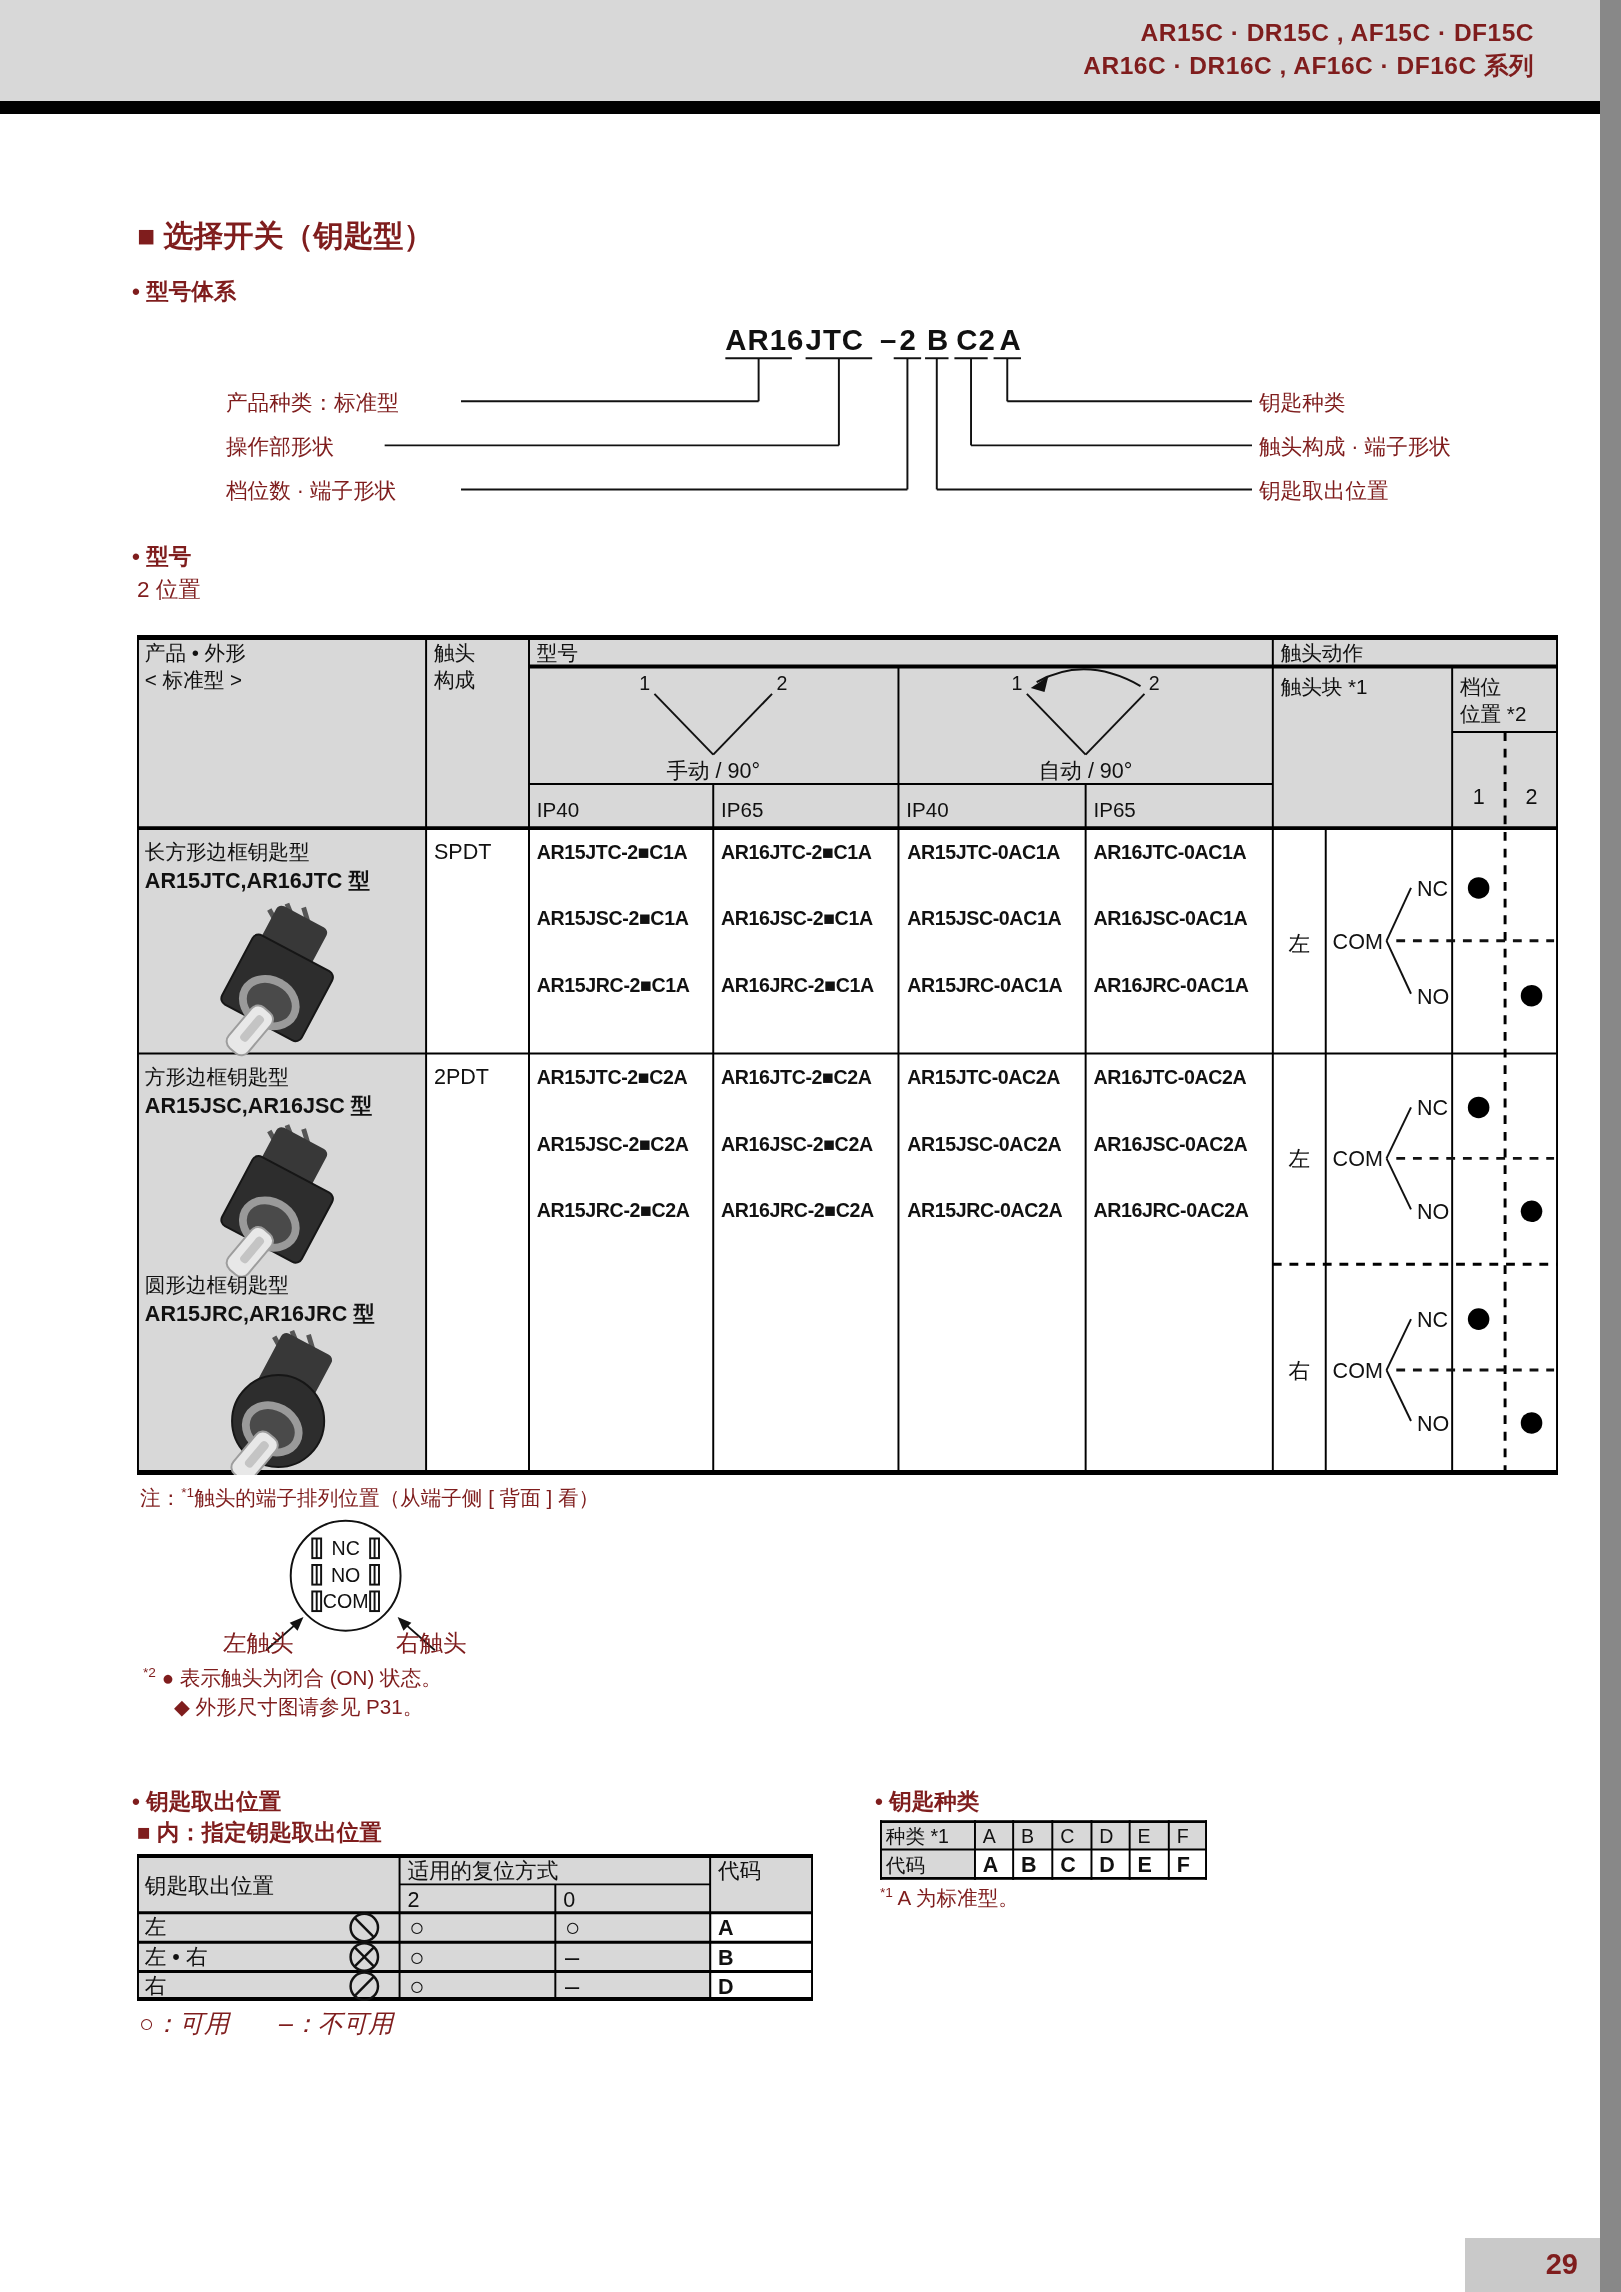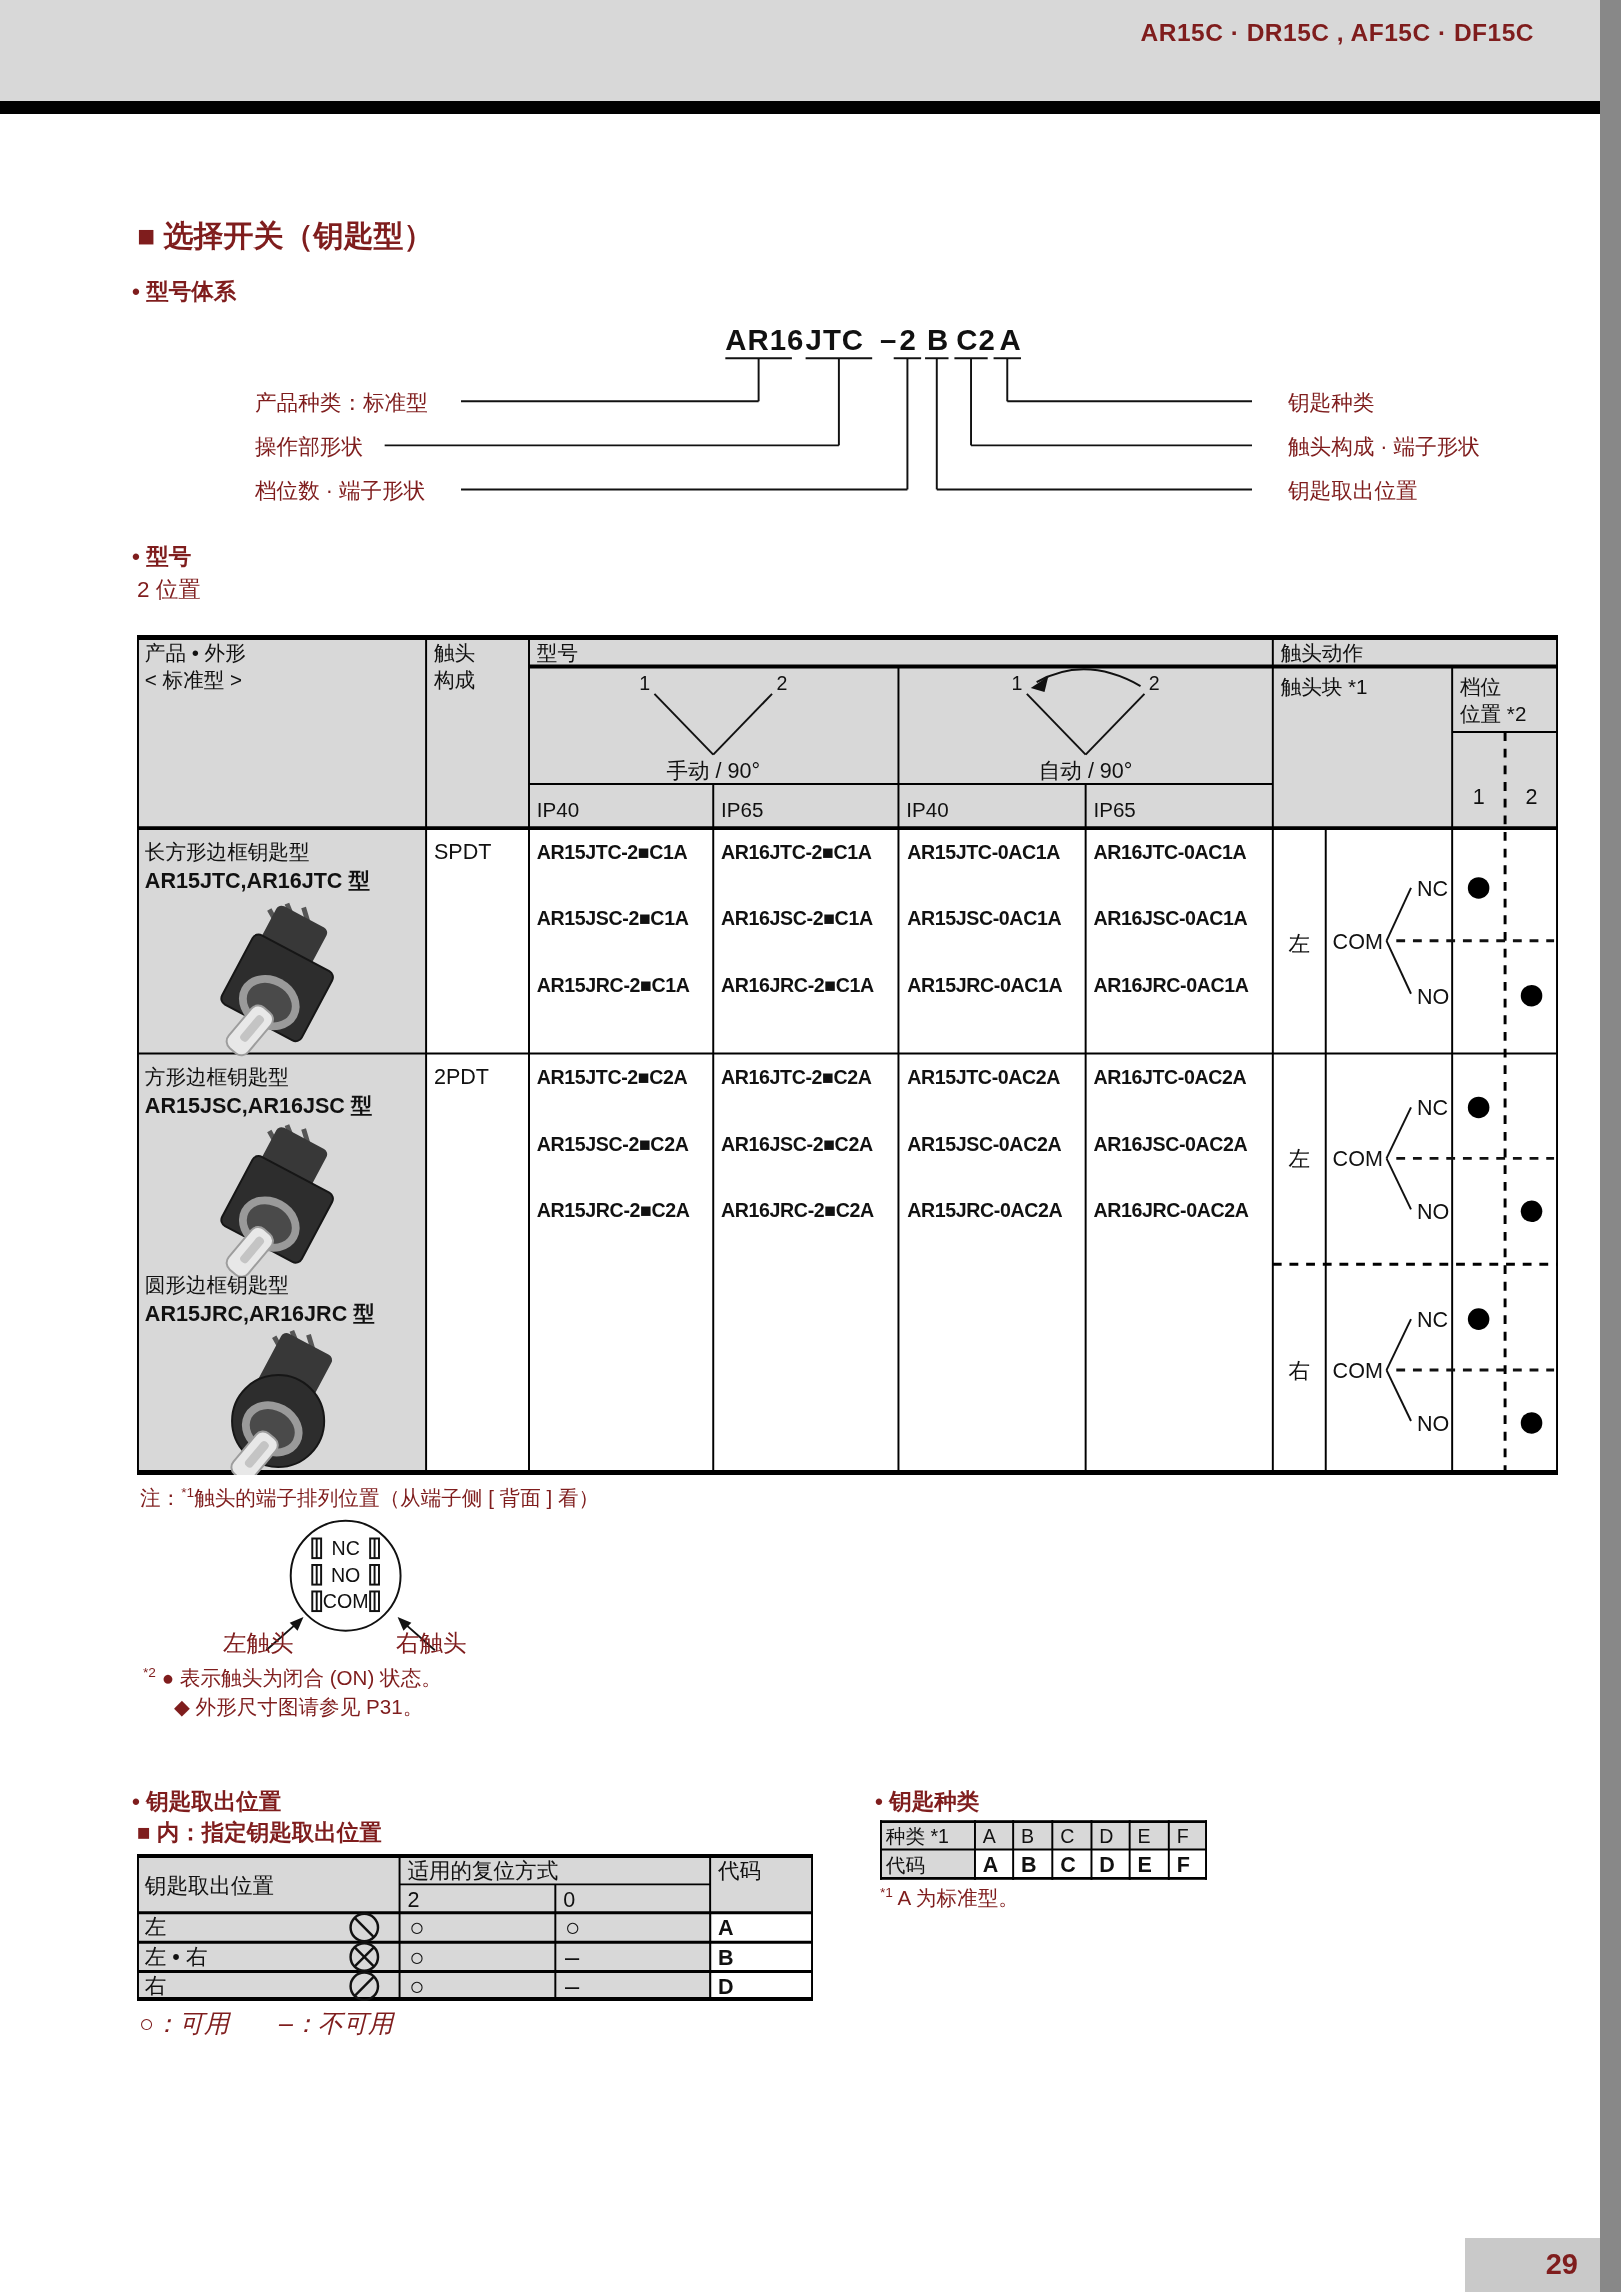--- a/index.html
+++ b/index.html
@@ -6,21 +6,21 @@
   .page{position:relative;width:1600px;height:2293px;background:#ffffff;
         font-family:"Liberation Sans","DejaVu Sans",sans-serif;color:#7f1d1d;overflow:hidden;}
   .abs{position:absolute;}
   .top-band{position:absolute;left:0;top:0;width:1621px;height:101px;background:#d8d8d8;}
   .hdr-text{position:absolute;right:87px;top:15.7px;text-align:right;font-weight:bold;
             font-size:24.5px;line-height:33px;letter-spacing:0.5px;}
   .rule{position:absolute;left:0;top:101px;width:1621px;height:12.7px;background:#000;}
   .page-title{position:absolute;left:137px;top:216px;font-size:30px;font-weight:bold;}
   .h-bullet{position:absolute;font-size:22.5px;font-weight:bold;}
   .plain{position:absolute;font-size:22.5px;}
-  .lbl{position:absolute;font-size:21.6px;white-space:nowrap;margin-left:29px;}
+  .lbl{position:absolute;font-size:21.6px;white-space:nowrap;}
   .note-line{position:absolute;font-size:20.6px;white-space:nowrap;}
   .note-line sup{font-size:13.7px;}
   .contact-lbl{position:absolute;font-size:23.5px;}
   .legend{position:absolute;font-size:25px;font-style:italic;}
   .page-box{position:absolute;left:1465px;top:2238px;width:156px;height:55px;background:#c9c9c9;}
   .page-num{position:absolute;right:43px;top:9.8px;font-size:29px;font-weight:bold;}
   svg text{font-family:"Liberation Sans","DejaVu Sans",sans-serif;fill:#111;}
   svg .th{font-size:21px;}
   svg .th2{font-size:22px;}
   svg .mod{font-size:20px;font-weight:bold;letter-spacing:-0.4px;}
@@ -35,20 +35,21 @@
   svg .sym{font-size:26px;}
 </style>
 </head>
 <body>
 
 <div class="page">
 
   <div class="top-band">
     <div class="hdr-text">
       <div>AR15C · DR15C , AF15C · DF15C</div>
+      <div>AR16C · DR16C , AF16C · DF16C 系列</div>
     </div>
   </div>
   <div class="rule"></div>
 
   <div class="page-title">■ 选择开关（钥匙型）</div>
 
   <div class="h-bullet" style="left:132px;top:276px;">• 型号体系</div>
 
   <svg class="abs" style="left:0;top:323px;" width="1621" height="186" viewBox="0 0 1654 190">
     <g>

